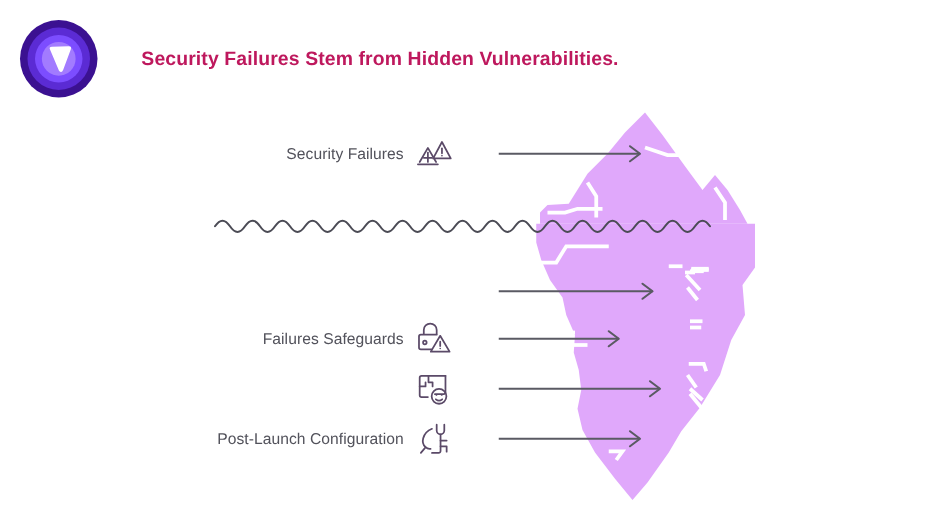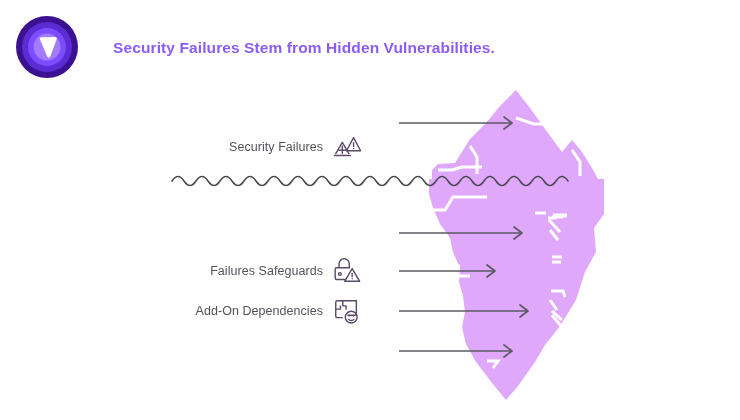--- a/index.html
+++ b/index.html
@@ -29,21 +29,21 @@
 
   
   #title {
     position: absolute;
     left: 0;
     top: 39px;
     width: 608px;
     text-align: center;
     font-size: 15.5px;
     font-weight: bold;
-    color: #8b5cf6;
+    color: #be185d;
     letter-spacing: .1px;
   }
 
   
   #scene {
     position: absolute;
     left: 0;
     top: 0;
     width: 740px;
     height: 420px;
@@ -185,21 +185,21 @@
         <line x1="399" y1="311" x2="528" y2="311"></line>
         <polyline points="520,305 528,311 520,317" stroke-linejoin="round" stroke-linecap="round"></polyline>
       </g>
       <g>
         <line x1="399" y1="351" x2="512" y2="351"></line>
         <polyline points="504,345 512,351 504,357" stroke-linejoin="round" stroke-linecap="round"></polyline>
       </g>
     </g>
   </svg>
 
-  <div class="row" style="right:378px; top:108px;margin-top:24px;">
+  <div class="row" style="right:378px; top:108px;">
     <span class="row-label">Security Failures</span>
     <svg class="row-icon" viewBox="0 0 32 32">
       <g stroke="#5b4a68" stroke-width="1.5" fill="none" stroke-linecap="round" stroke-linejoin="round">
         <path d="M4 23 L11 11 L18 23"></path>
         <line x1="11" y1="15" x2="11" y2="23"></line>
         <line x1="2.5" y1="25" x2="19.5" y2="25"></line>
         <line x1="7.5" y1="19.5" x2="14.5" y2="19.5"></line>
         <path d="M23 6 L30.5 20 L15.5 20 Z"></path>
         <line x1="23" y1="11.5" x2="23" y2="15.5"></line>
         <circle cx="23" cy="17.6" r="0.7" fill="#5b4a68" stroke="none"></circle>
@@ -216,29 +216,41 @@
         <path d="M18.5 12.5 L5 12.5 A1.6 1.6 0 0 0 3.4 14.1 L3.4 23.4 A1.6 1.6 0 0 0 5 25 L14 25"></path>
         <circle cx="8.4" cy="19.2" r="1.5"></circle>
         <path d="M21.5 13.5 L29.5 27 L13.5 27 Z"></path>
         <line x1="21.5" y1="18.5" x2="21.5" y2="22.2"></line>
         <circle cx="21.5" cy="24.3" r="0.7" fill="#5b4a68" stroke="none"></circle>
       </g>
     </svg>
   </div>
 
   <div class="row" style="right:378px; top:296px;">
-    <span class="row-label">Add-On Dependencies</span>
     <svg class="row-icon" viewBox="0 0 32 32">
       <g stroke="#5b4a68" stroke-width="1.5" fill="none" stroke-linecap="round" stroke-linejoin="round">
         <path d="M26 5 L26 19 A1.6 1.6 0 0 1 24.4 20.6 L17 20.6"></path>
         <path d="M26 5 L5.6 5 A1.6 1.6 0 0 0 4 6.6 L4 21.5 A1.6 1.6 0 0 0 5.6 23.1 L11 23.1"></path>
         <path d="M11.5 5 L11.5 10.5 L15 10.5 L15 14"></path>
         <path d="M4 14 L9 14 L9 10.5"></path>
         <circle cx="20.5" cy="22.5" r="6.3"></circle>
         <circle cx="18.3" cy="21.3" r="0.75" fill="#5b4a68" stroke="none"></circle>
         <circle cx="22.8" cy="21.3" r="0.75" fill="#5b4a68" stroke="none"></circle>
         <path d="M17.8 25 q2.7 2.3 5.4 0"></path>
       </g>
     </svg>
   </div>
 
+  <div class="row" style="right:378px; top:336px;">
+    <span class="row-label">Post-Launch Configuration</span>
+    <svg class="row-icon" viewBox="0 0 32 32">
+      <g stroke="#5b4a68" stroke-width="1.5" fill="none" stroke-linecap="round" stroke-linejoin="round">
+        <path d="M18.5 4 L18.5 9 A3.2 3.2 0 0 0 25 9 L25 4"></path>
+        <path d="M21.8 12.2 L21.8 26.5 A1.6 1.6 0 0 1 20.2 28.1 L14.5 28.1"></path>
+        <path d="M21.8 17.5 L27 17.5"></path>
+        <path d="M21.8 22.5 L27 22.5 L27 27"></path>
+        <path d="M14.5 7.5 q-6 2.5 -7.5 8 q-1.2 4.4 1.8 7.5 q2 2 4.5 1.6"></path>
+        <path d="M8.6 23.8 L5 28"></path>
+      </g>
+    </svg>
+  </div>
 
 </div>
 
 </body></html>

